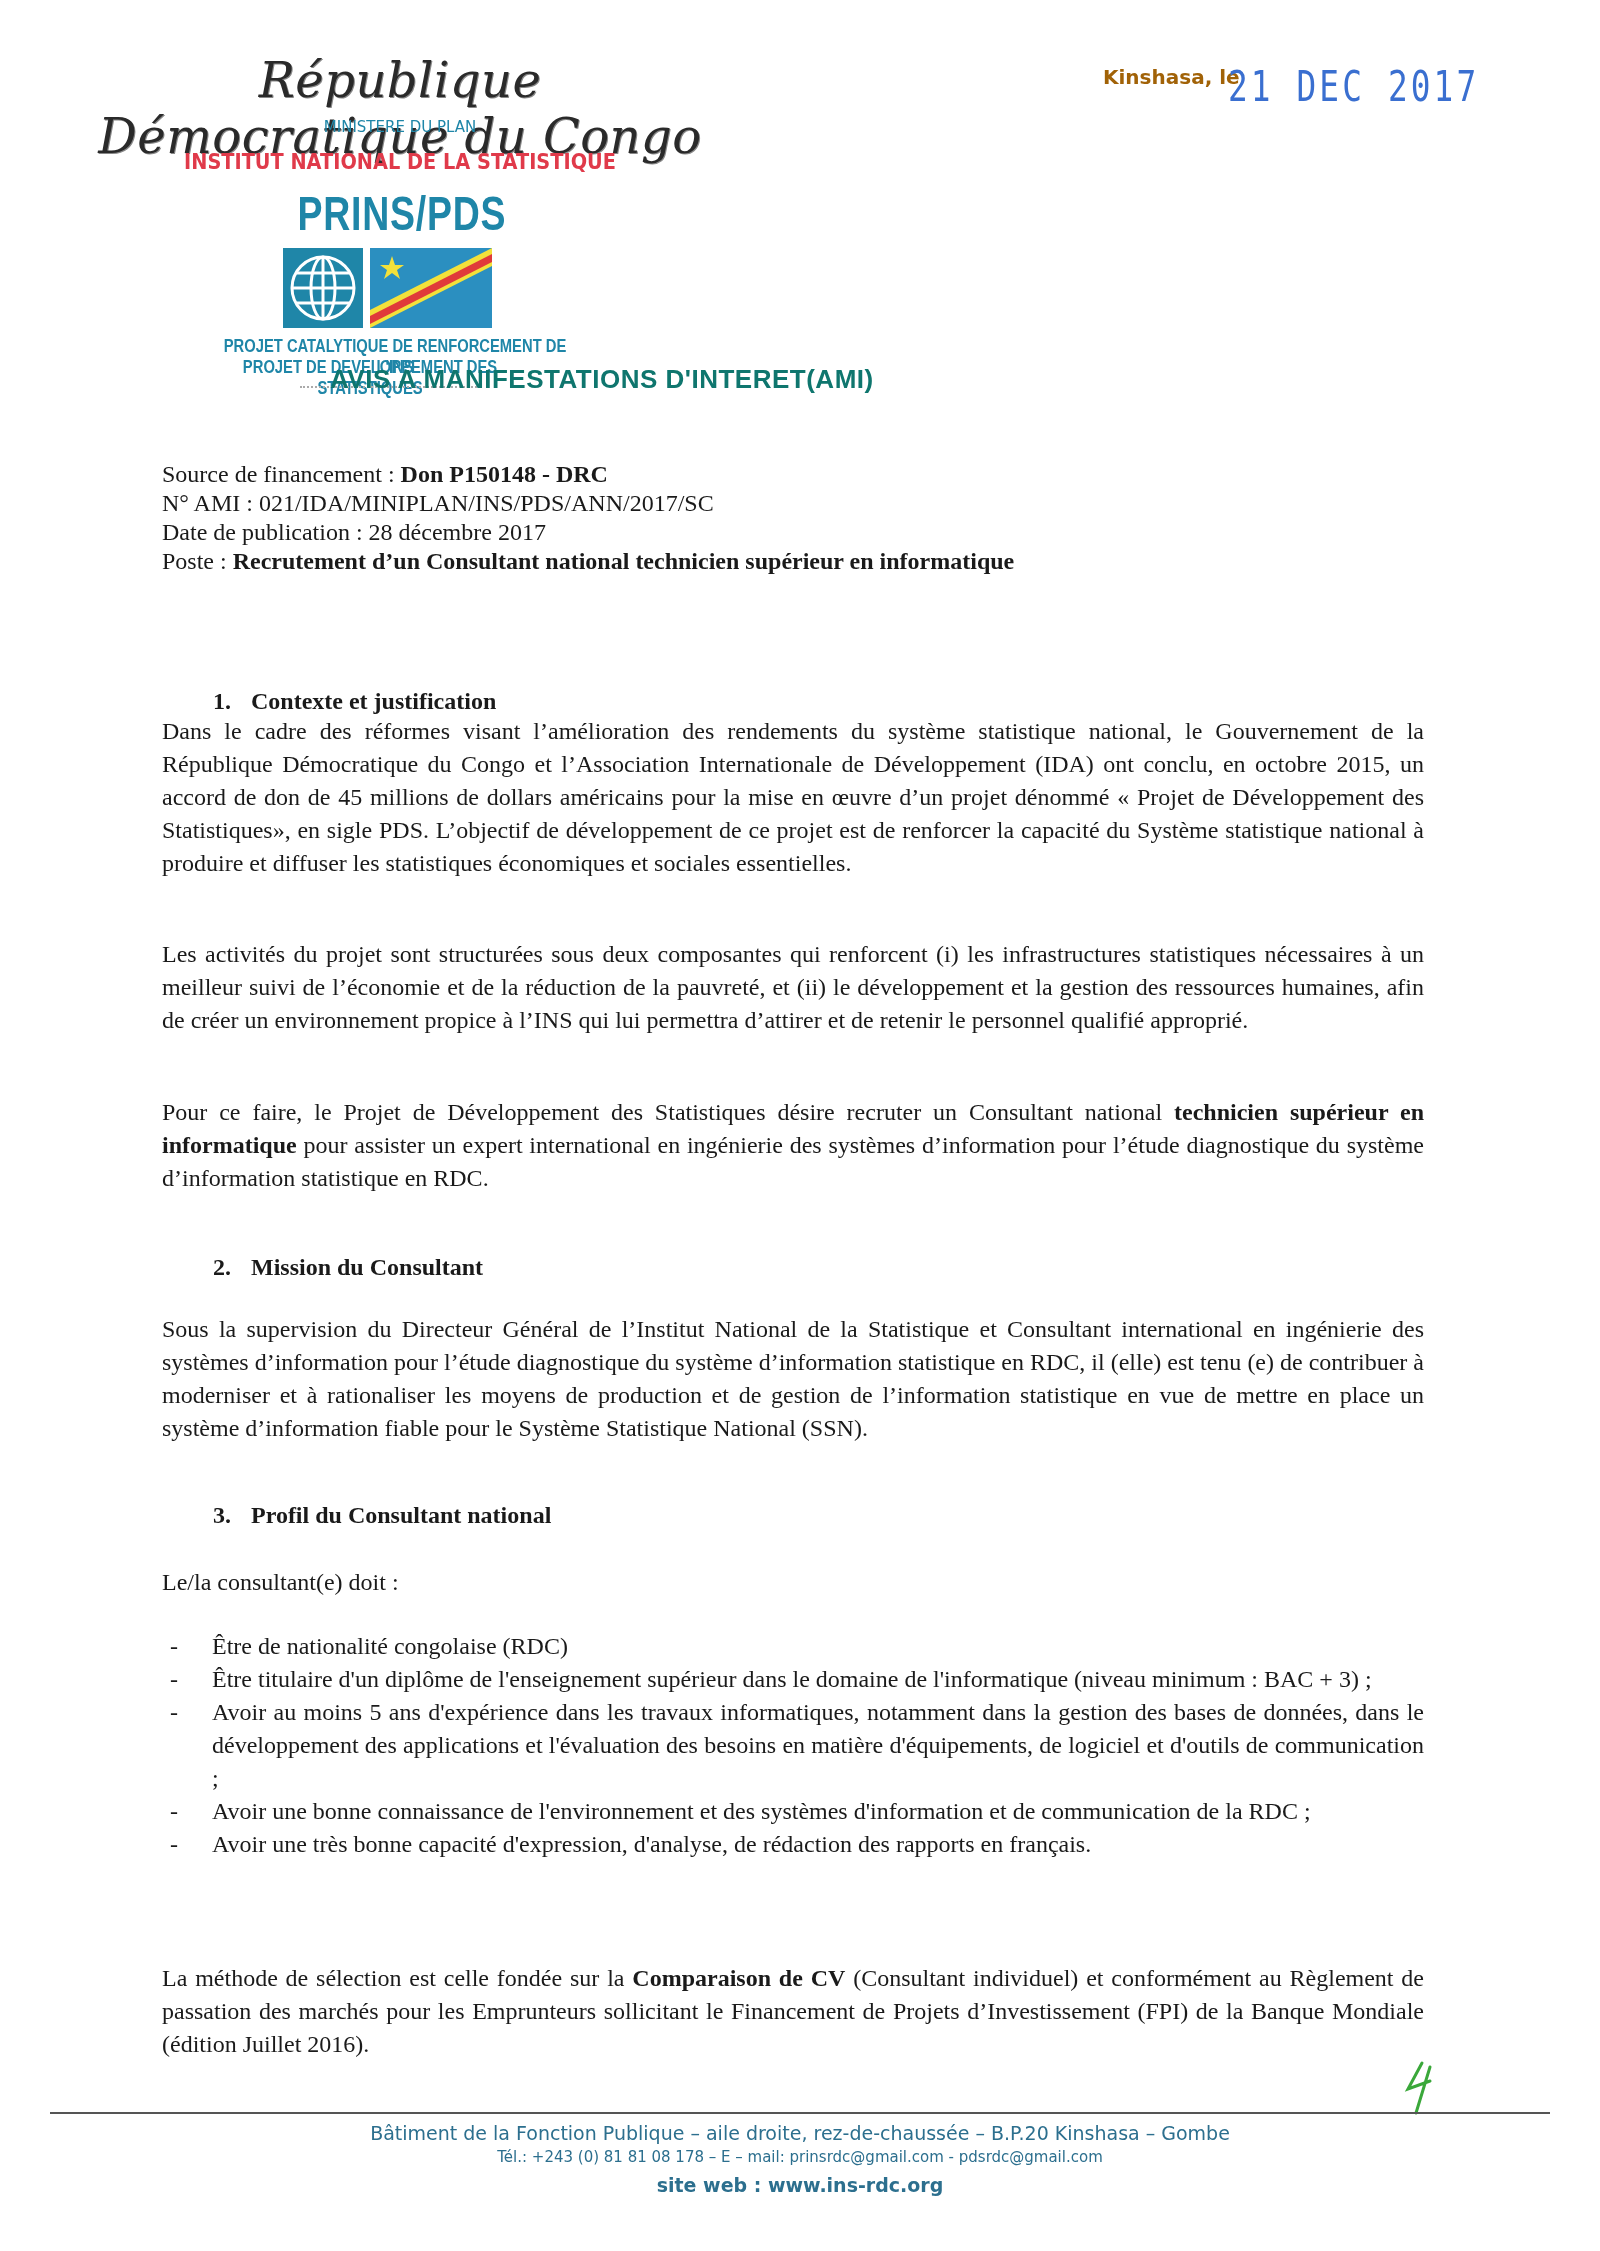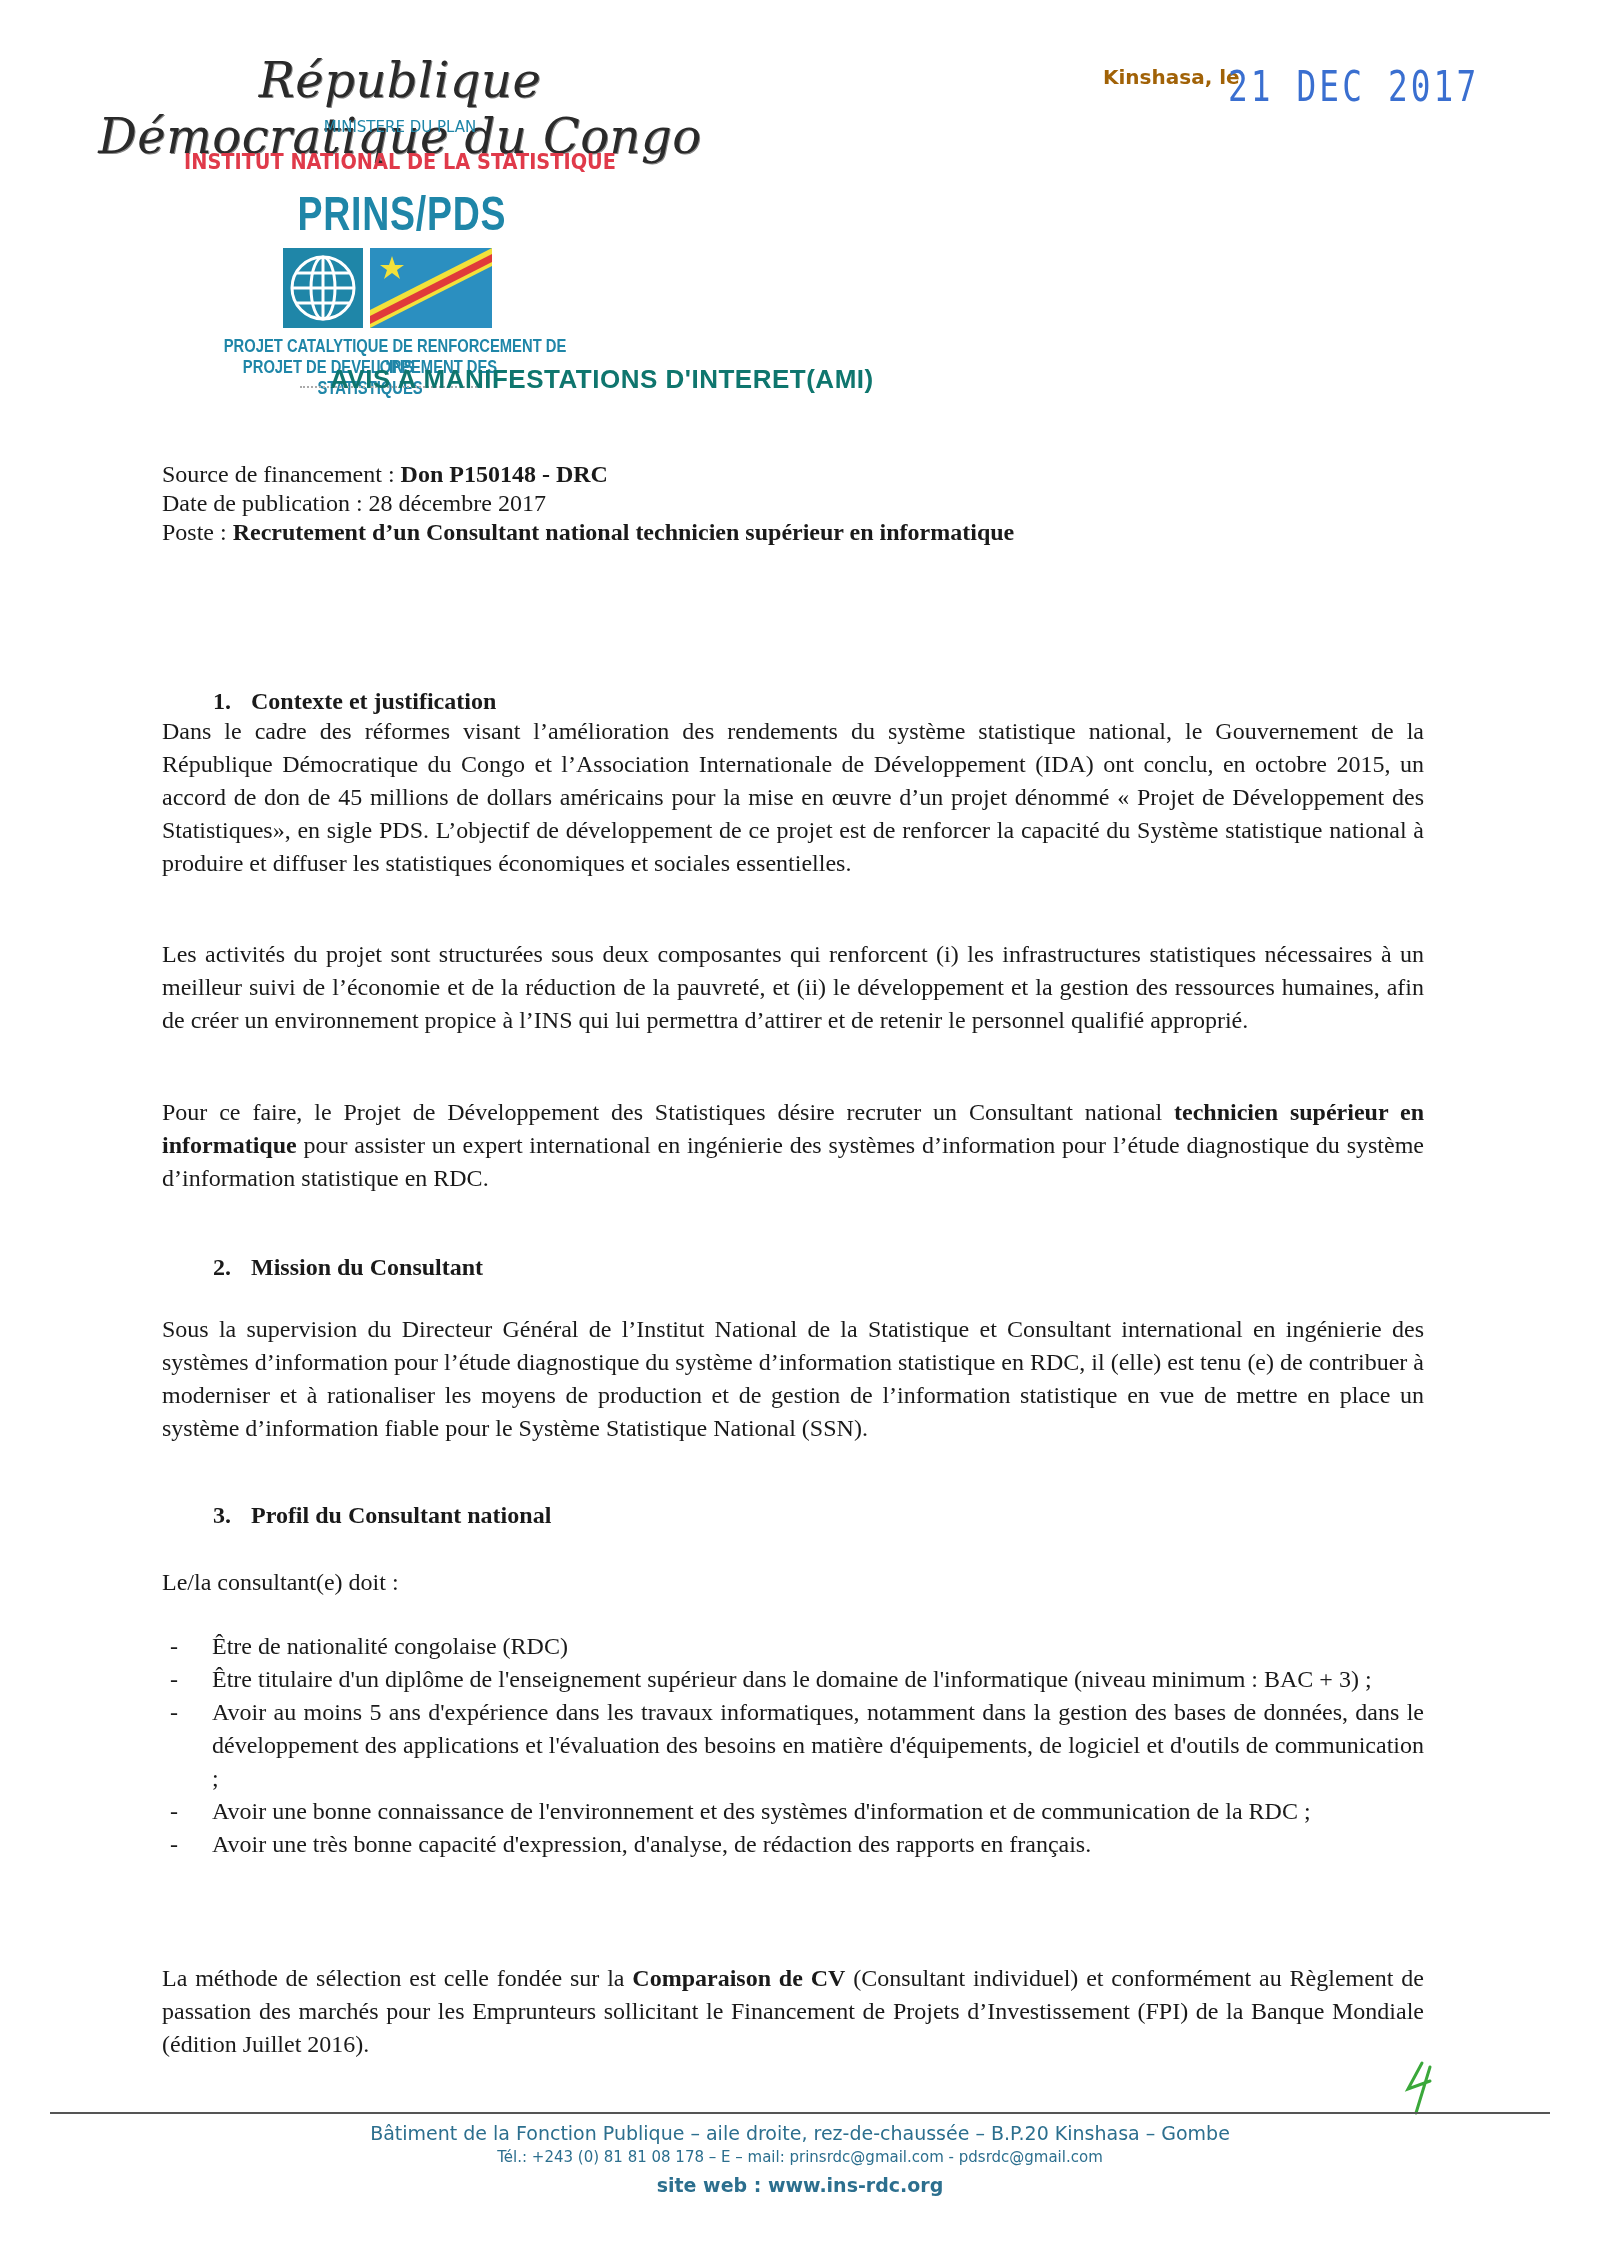--- a/index.html
+++ b/index.html
@@ -85,20 +85,21 @@
 <div class="abs projet2">PROJET DE DEVELOPPEMENT DES STATISTIQUES</div>
 <div class="abs underline-dash"></div>
 
 <div class="abs kinshasa">Kinshasa, le</div>
 <div class="abs stamp">21 DEC 2017</div>
 
 <div class="abs avis">AVIS A MANIFESTATIONS D'INTERET(AMI)</div>
 
 <div class="abs txt meta">
   <div><span>Source de financement : </span><b>Don P150148 - DRC</b></div>
+  <div><span>N° AMI : </span><span>021/IDA/MINIPLAN/INS/PDS/ANN/2017/SC</span></div>
   <div><span>Date de publication : </span><span>28 décembre 2017</span></div>
   <div><span>Poste : </span><b>Recrutement d’un  Consultant national technicien supérieur en informatique</b></div>
 </div>
 
 <div class="abs h" style="left:213px; top:660px;margin-top:28px;">
   <span class="num">1.</span><span>Contexte et justification</span>
 </div>
 <div class="abs txt para" style="top:715px;">Dans le cadre des réformes visant l’amélioration des rendements du système statistique national, le Gouvernement de la République Démocratique du Congo et l’Association Internationale de Développement (IDA) ont conclu, en octobre 2015, un accord de don de 45 millions de dollars américains pour la mise en œuvre d’un projet dénommé « Projet de Développement des Statistiques», en sigle PDS. L’objectif de développement de ce projet est de renforcer la capacité du Système statistique national à produire et diffuser les statistiques économiques et sociales essentielles.</div>
 <div class="abs txt para" style="top:938px;">Les activités du projet sont structurées sous deux composantes qui renforcent  (i) les infrastructures statistiques nécessaires à un meilleur suivi de l’économie et de la réduction de la pauvreté, et (ii) le développement  et la gestion des ressources humaines, afin de créer un environnement propice à l’INS qui lui permettra d’attirer et de retenir le personnel qualifié approprié.</div>
 <div class="abs txt para" style="top:1096px;">

